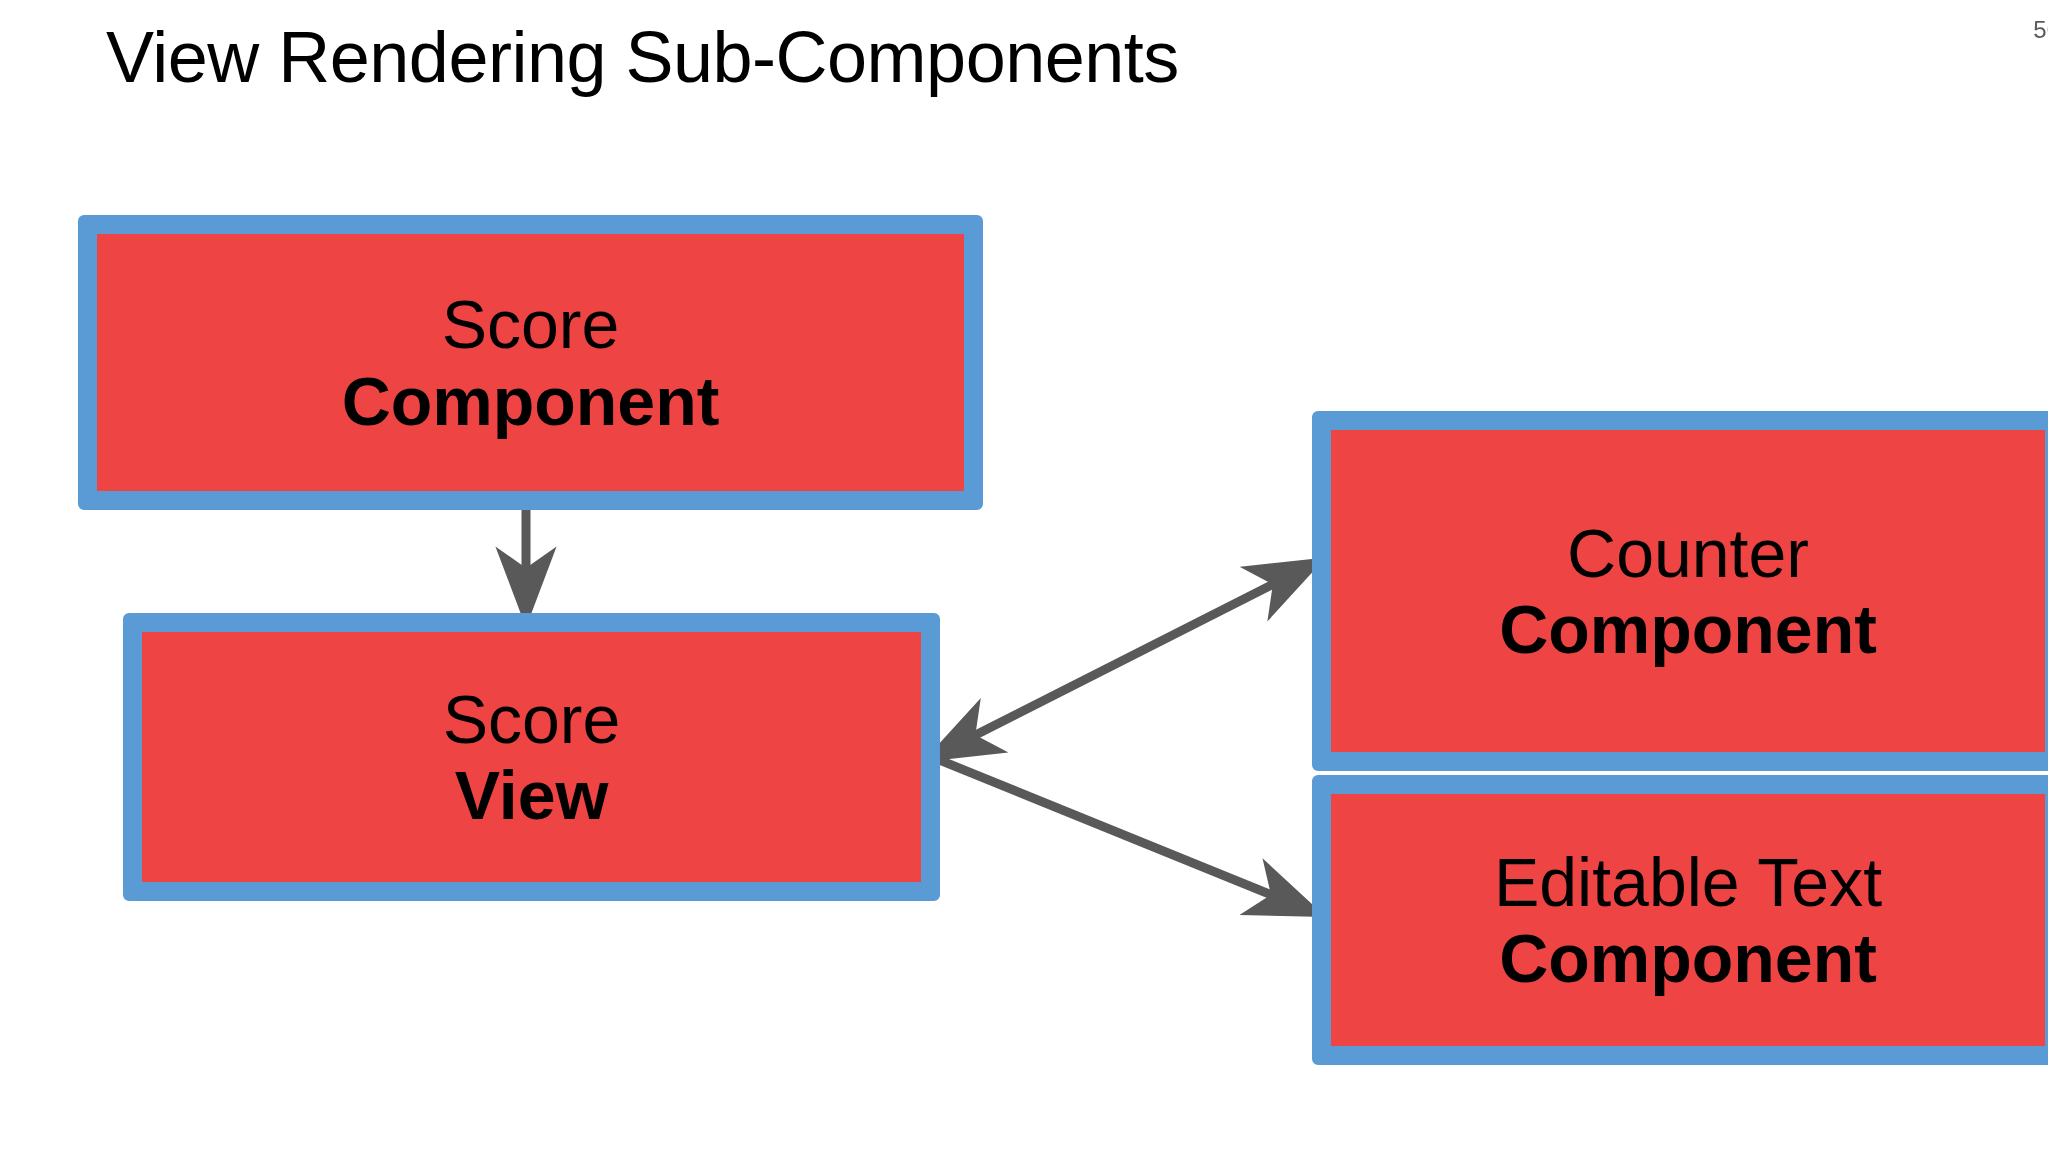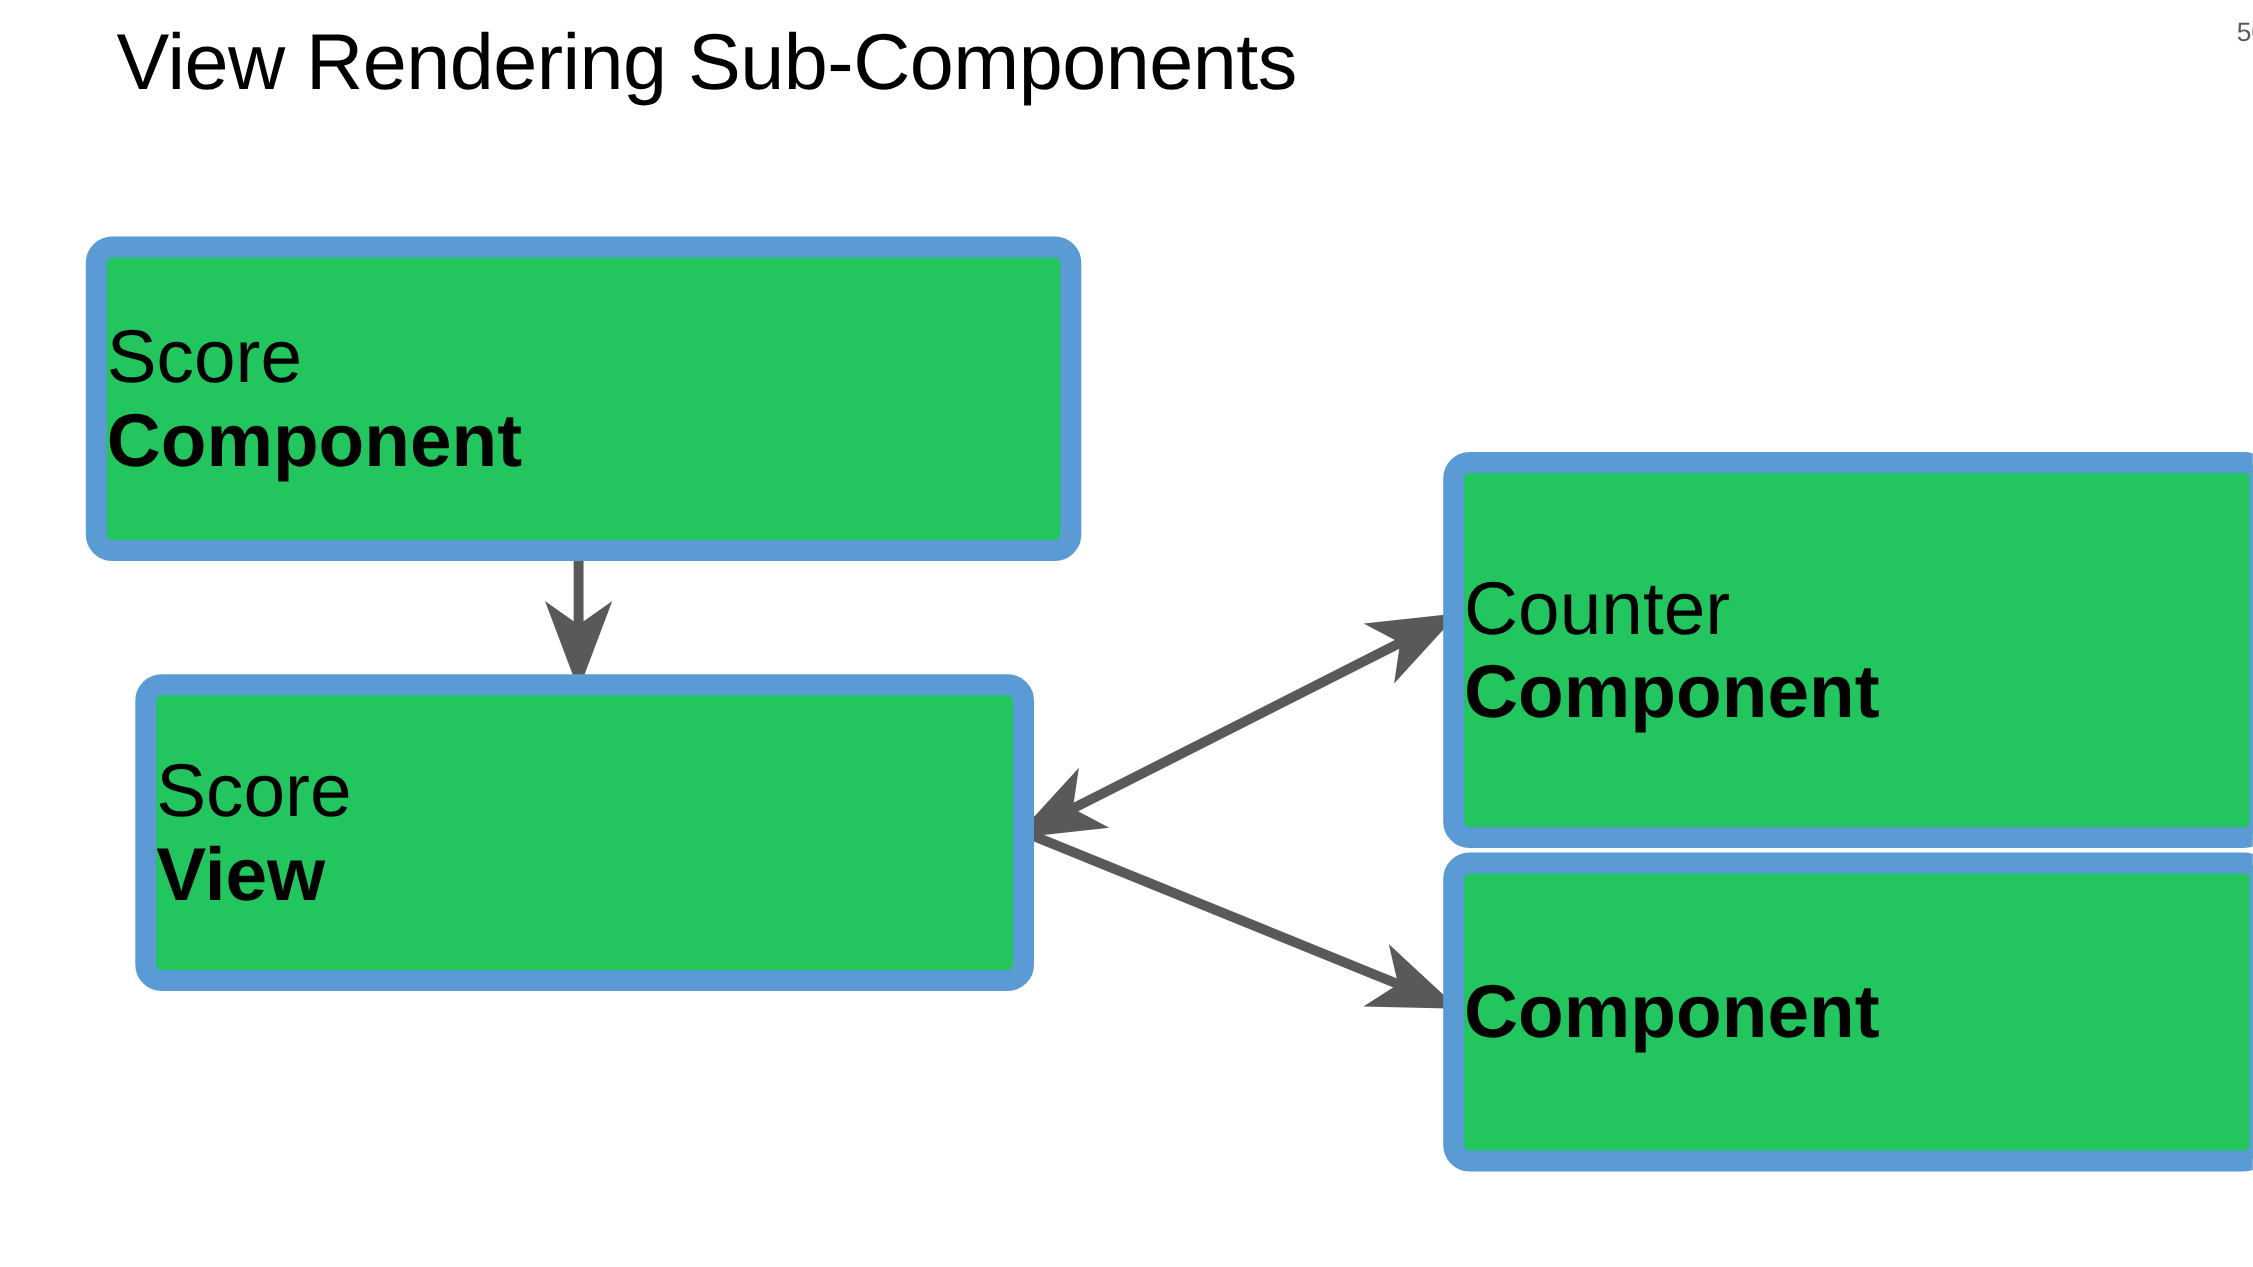--- a/index.html
+++ b/index.html
@@ -51,26 +51,26 @@
     top: 0;
     width: 2048px;
     height: 1152px;
     pointer-events: none;
   }
 
   
   .node-box {
     position: absolute;
     box-sizing: border-box;
-    background: #22c55e;
+    background: #ef4444;
     border: 19px solid #5B9BD5;
-    border-radius: 24px;
+    border-radius: 6px;
     display: flex;
     flex-direction: column;
-    align-items: flex-start;
+    align-items: center;
     justify-content: center;
     z-index: 3;
   }
   .node-line {
     color: #000000;
     line-height: 1.12;
     white-space: nowrap;
     text-align: center;
   }
   .node-line.regular { font-weight: 400; }
@@ -149,16 +149,17 @@
     <div class="node-line regular">Score</div>
     <div class="node-line bold">View</div>
   </div>
 
   <div class="node-box" id="box-counter-component">
     <div class="node-line regular">Counter</div>
     <div class="node-line bold">Component</div>
   </div>
 
   <div class="node-box" id="box-editable-text-component">
+    <div class="node-line regular">Editable Text</div>
     <div class="node-line bold">Component</div>
   </div>
 
 </div>
 
 </body></html>

